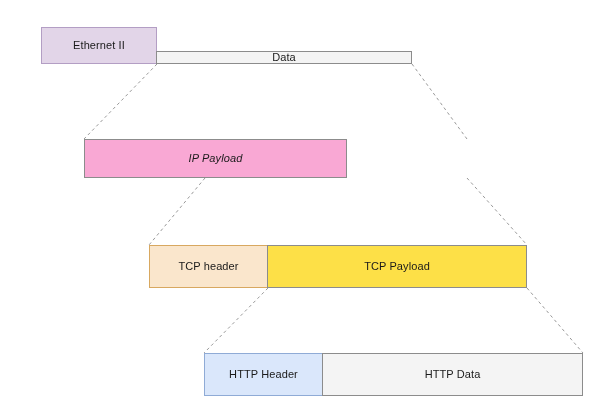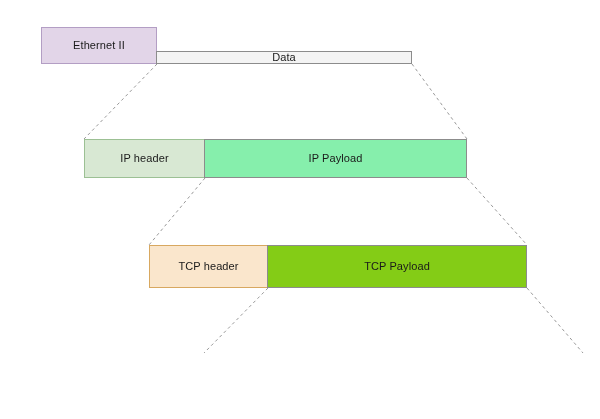--- a/index.html
+++ b/index.html
@@ -87,31 +87,36 @@
   <div class="layer-row" id="row-0" style="left: 41px; top: 27px; height: 37px; width: 371px;">
     <div class="cell header-cell" style="width: 116px; --hdr-bg: #e2d5e8; --hdr-border: #b39ec4;">
       <span>Ethernet II</span>
     </div>
     <div class="cell payload-cell" style="width: 256px; background: rgb(244, 244, 244); border-color: rgb(140, 140, 140); color: rgb(26, 26, 26); margin-top: 24px;">
       <span>Data</span>
     </div>
   </div>
 
   <div class="layer-row" id="row-1" style="left: 84px; top: 139px; height: 39px; width: 383px;">
-    <div class="cell header-cell" style="width: 121px; --hdr-bg: #d8e8d3; --hdr-border: #9cc094;">
-      <span>IP header</span>
-    </div>
-    <div class="cell payload-cell" style="width: 263px; background: #86efac; border-color: rgb(140, 140, 140); color: rgb(26, 26, 26);">
+    <div class="cell payload-cell" style="width: 263px; background: #f9a8d4; border-color: rgb(140, 140, 140); color: rgb(26, 26, 26); font-style: italic;">
       <span>IP Payload</span>
     </div>
   </div>
 
   <div class="layer-row" id="row-2" style="left: 149px; top: 245px; height: 43px; width: 378px;">
     <div class="cell header-cell" style="width: 119px; justify-content: center; --hdr-bg: #fae6cc; --hdr-border: #d8a860;">
       <span>TCP header</span>
     </div>
-    <div class="cell payload-cell" style="width: 260px; background: #84cc16; border-color: rgb(140, 140, 140); color: rgb(26, 26, 26);">
+    <div class="cell payload-cell" style="width: 260px; background: #fde047; border-color: rgb(140, 140, 140); color: rgb(26, 26, 26);">
       <span>TCP Payload</span>
     </div>
   </div>
 
+  <div class="layer-row" id="row-3" style="left: 204px; top: 353px; height: 43px; width: 379px;">
+    <div class="cell header-cell" style="width: 119px; --hdr-bg: #dae7fb; --hdr-border: #8fabd6;">
+      <span>HTTP Header</span>
+    </div>
+    <div class="cell payload-cell" style="width: 261px; background: rgb(244, 244, 244); border-color: rgb(140, 140, 140); color: rgb(26, 26, 26);">
+      <span>HTTP Data</span>
+    </div>
+  </div>
 
 </div>
 
 </body></html>

